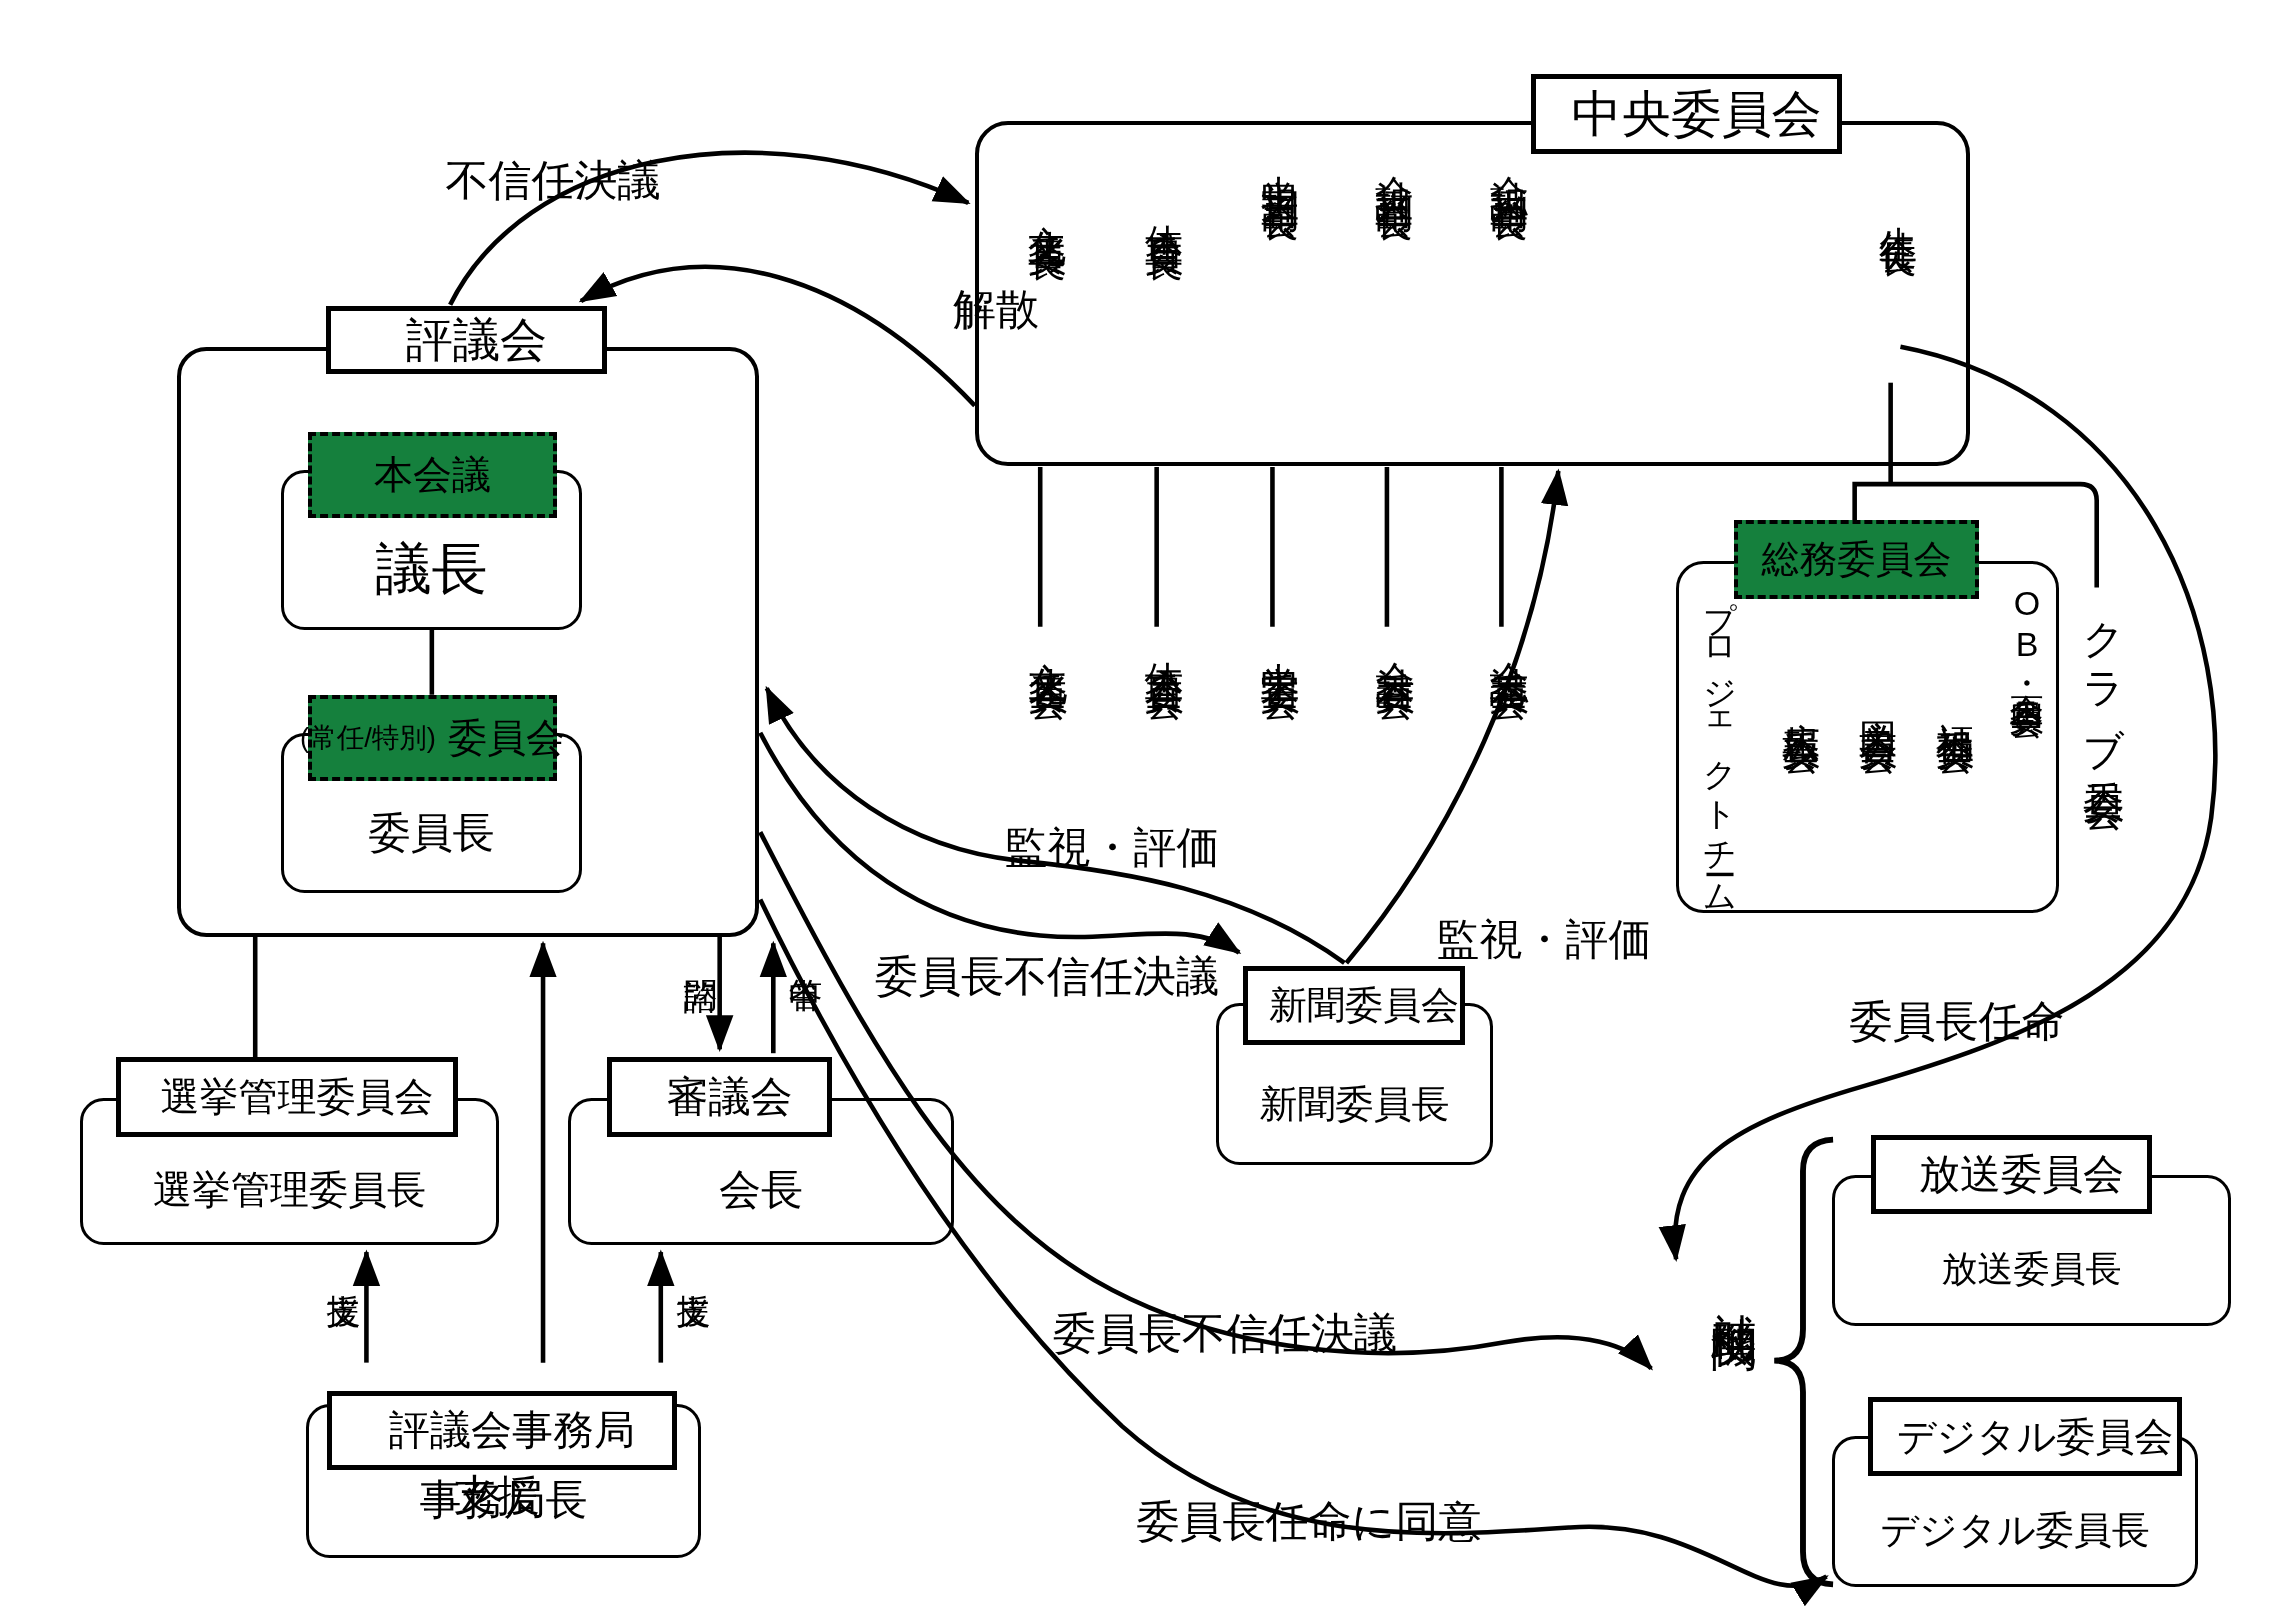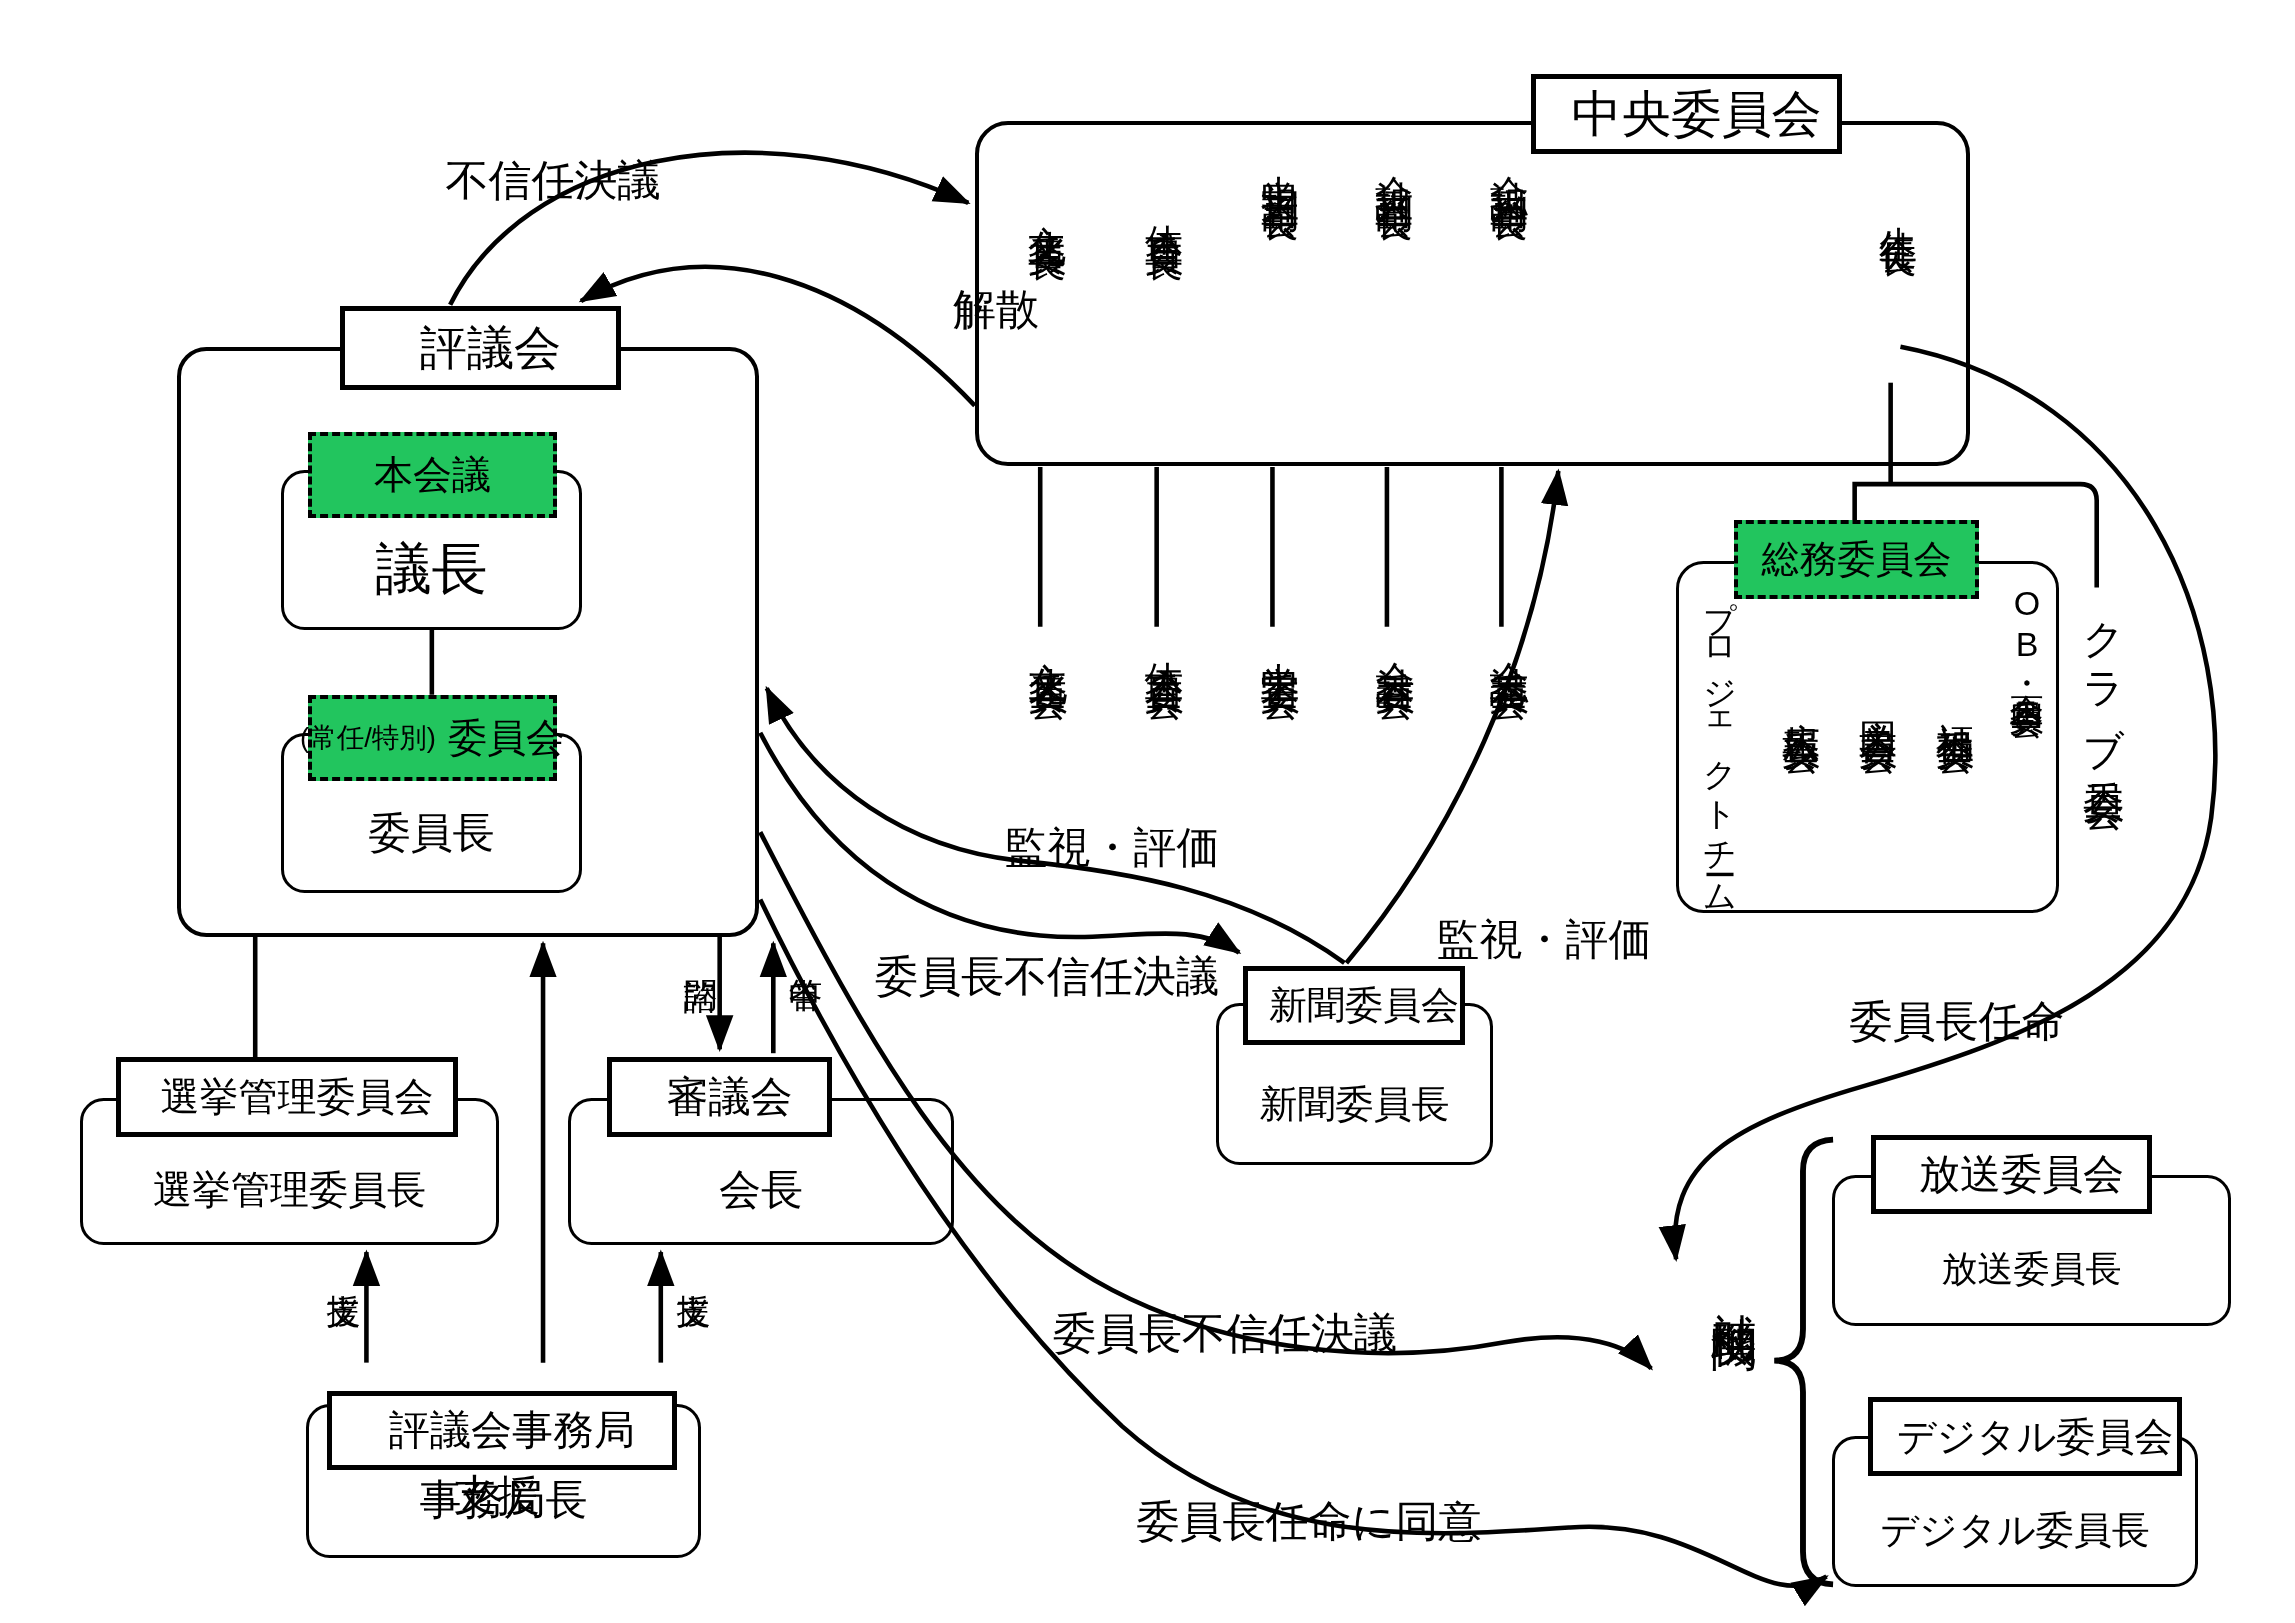--- a/index.html
+++ b/index.html
@@ -3,21 +3,21 @@
 <meta charset="utf-8">
 <style>
   html,body{margin:0;padding:0;background:#fff;}
   body{font-family:"Liberation Sans","DejaVu Sans",sans-serif;color:#000;}
   .stage{position:relative;width:2295px;height:1623px;background:#fff;overflow:hidden;}
   svg.wires{position:absolute;left:0;top:0;z-index:1;}
   .box{position:absolute;border:4.6px solid #000;border-radius:26px;display:flex;
        align-items:center;justify-content:center;box-sizing:border-box;z-index:2;background:transparent;}
   .tbox{position:absolute;background:#fff;border:5.2px solid #000;display:flex;
         align-items:center;justify-content:center;box-sizing:border-box;z-index:3;white-space:nowrap;padding-left:20px;}
-  .dbox{position:absolute;background:#22c55e;border:4.6px dashed #000;display:flex;
+  .dbox{position:absolute;background:#15803d;border:4.6px dashed #000;display:flex;
         align-items:center;justify-content:center;box-sizing:border-box;z-index:3;white-space:nowrap;}
   .label{position:absolute;z-index:4;white-space:nowrap;transform:translateX(-50%);font-size:43px;}
   .vtext{position:absolute;writing-mode:vertical-rl;text-orientation:mixed;z-index:4;white-space:nowrap;}
   .upright{text-orientation:upright;}
 </style>
 </head>
 <body>
 
 <div class="stage">
 
@@ -76,21 +76,21 @@
   <div class="vtext" style="left:1483px;top:145px;font-size:38px;letter-spacing:5.2px;">会誌担当副会長</div>
   <div class="vtext" style="left:1872px;top:196px;font-size:38px;letter-spacing:5.2px;">生徒会長</div>
 
   <div class="vtext" style="left:1021px;top:631px;font-size:39px;letter-spacing:5.2px;">文化委員会</div>
   <div class="vtext" style="left:1137px;top:631px;font-size:39px;letter-spacing:5.2px;">体育委員会</div>
   <div class="vtext" style="left:1253px;top:631px;font-size:39px;letter-spacing:5.2px;">中学委員会</div>
   <div class="vtext" style="left:1368px;top:631px;font-size:39px;letter-spacing:5.2px;">会計委員会</div>
   <div class="vtext" style="left:1482px;top:631px;font-size:39px;letter-spacing:5.2px;">会誌委員会</div>
 
   <div class="box" style="left:177px;top:347px;width:582px;height:590px;border-radius:29.4px;"></div>
-  <div class="tbox" style="left:340px;top:306px;width:281px;height:84px;font-size:47px;">
+  <div class="tbox" style="left:326px;top:306px;width:281px;height:68px;font-size:47px;">
     <span>評議会</span>
   </div>
   <div class="box" style="left:281px;top:470px;width:301px;height:160px;border-width:3.9px;border-radius:23.6px;font-size:56px;padding-top:39px;">
     <span>議長</span>
   </div>
   <div class="dbox" style="left:308px;top:432px;width:249px;height:86px;font-size:39px;">
     <span>本会議</span>
   </div>
   <div class="box" style="left:281px;top:733px;width:301px;height:160px;border-width:3.9px;border-radius:23.6px;font-size:42px;padding-top:39px;font-family:Liberation Mono, monospace;">
     <span>委員長</span>

